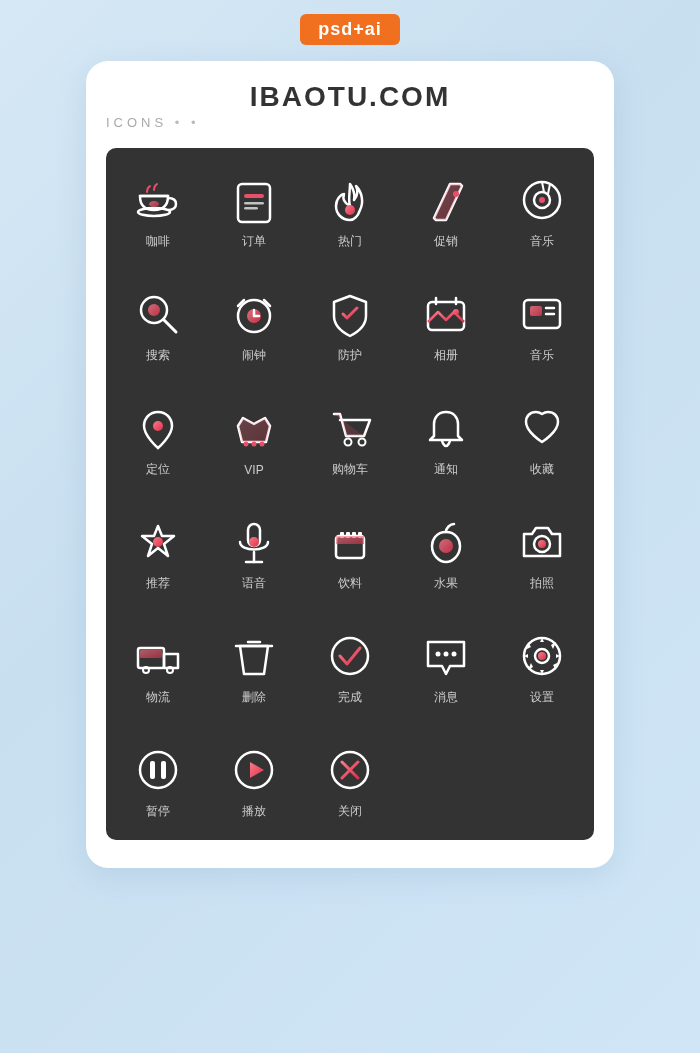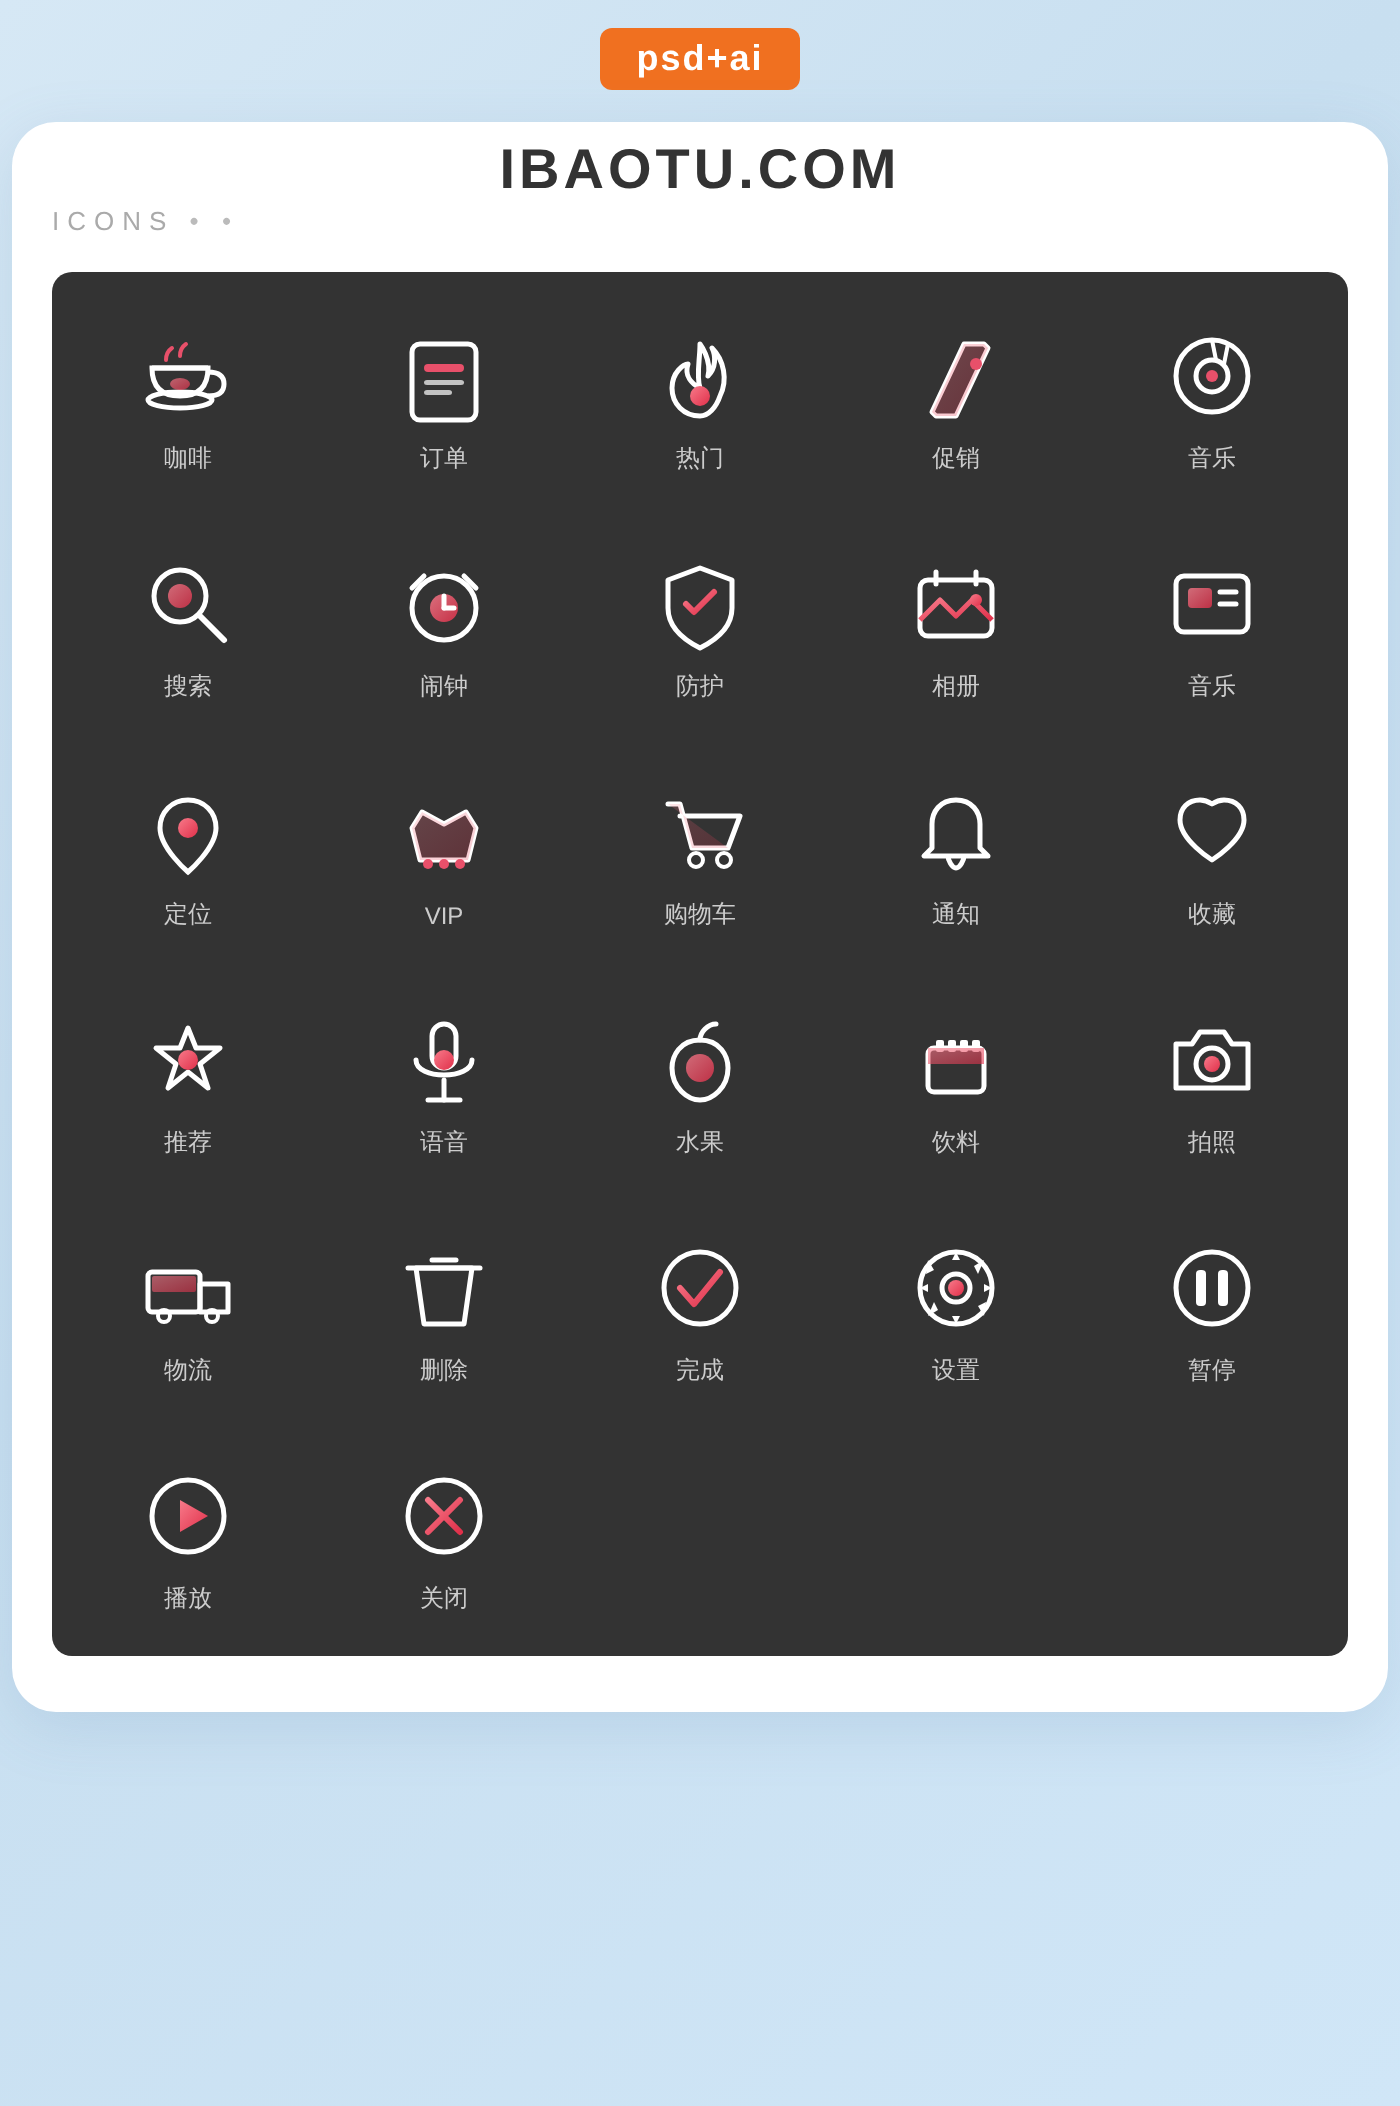--- a/index.html
+++ b/index.html
@@ -19,23 +19,23 @@
       font-size: 18px;
       font-weight: bold;
       padding: 5px 18px;
       border-radius: 6px;
       margin-top: 14px;
       letter-spacing: 1px;
     }
     .card {
       background: white;
       border-radius: 22px;
-      padding: 8px 20px 28px 20px;
+      padding: 20px 20px 28px 20px;
       margin: 16px auto;
-      width: 688px;
+      width: 528px;
       box-shadow: 0 8px 30px rgba(100,140,180,0.18);
     }
     .card-title {
       text-align: center;
       font-size: 28px;
       font-weight: bold;
       color: #333;
       letter-spacing: 2px;
     }
     .card-subtitle {
@@ -371,54 +371,54 @@
               </linearGradient>
             </defs>
           </svg>
         </div>
         <div class="icon-label">语音</div>
       </div>
 
       <div class="icon-cell">
         <div class="icon-svg">
           <svg width="48" height="48" viewBox="0 0 48 48">
-            <path d="M24 14 C14 14 10 22 10 28 C10 38 18 44 24 44 C30 44 38 38 38 28 C38 22 34 14 24 14Z" fill="none" stroke="white" stroke-width="2.5"></path>
-            <circle cx="24" cy="28" r="7" fill="url(#pinkgradFr)" opacity="0.8"></circle>
-            <path d="M24 14 C24 10 28 6 32 6" stroke="white" stroke-width="2.5" fill="none" stroke-linecap="round"></path>
-            <defs>
-              <linearGradient id="pinkgradFr" x1="0" y1="0" x2="1" y2="1">
-                <stop offset="0%" stop-color="#f87a8a"></stop>
-                <stop offset="100%" stop-color="#e0304a"></stop>
-              </linearGradient>
-            </defs>
-          </svg>
-        </div>
-        <div class="icon-label">水果</div>
-      </div>
-
-      <div class="icon-cell">
-        <div class="icon-svg">
-          <svg width="48" height="48" viewBox="0 0 48 48">
             <rect x="10" y="18" width="28" height="22" rx="3" fill="none" stroke="white" stroke-width="2.5"></rect>
             <rect x="14" y="14" width="4" height="6" rx="1" fill="white"></rect>
             <rect x="20" y="14" width="4" height="6" rx="1" fill="white"></rect>
             <rect x="26" y="14" width="4" height="6" rx="1" fill="white"></rect>
             <rect x="32" y="14" width="4" height="6" rx="1" fill="white"></rect>
             <rect x="10" y="18" width="28" height="8" rx="0" fill="url(#pinkgradDr)" opacity="0.6"></rect>
             <defs>
               <linearGradient id="pinkgradDr" x1="0" y1="0" x2="1" y2="1">
                 <stop offset="0%" stop-color="#f87a8a"></stop>
                 <stop offset="100%" stop-color="#e0304a"></stop>
               </linearGradient>
             </defs>
           </svg>
         </div>
         <div class="icon-label">饮料</div>
       </div>
 
+      <div class="icon-cell">
+        <div class="icon-svg">
+          <svg width="48" height="48" viewBox="0 0 48 48">
+            <path d="M24 14 C14 14 10 22 10 28 C10 38 18 44 24 44 C30 44 38 38 38 28 C38 22 34 14 24 14Z" fill="none" stroke="white" stroke-width="2.5"></path>
+            <circle cx="24" cy="28" r="7" fill="url(#pinkgradFr)" opacity="0.8"></circle>
+            <path d="M24 14 C24 10 28 6 32 6" stroke="white" stroke-width="2.5" fill="none" stroke-linecap="round"></path>
+            <defs>
+              <linearGradient id="pinkgradFr" x1="0" y1="0" x2="1" y2="1">
+                <stop offset="0%" stop-color="#f87a8a"></stop>
+                <stop offset="100%" stop-color="#e0304a"></stop>
+              </linearGradient>
+            </defs>
+          </svg>
+        </div>
+        <div class="icon-label">水果</div>
+      </div>
+
 
       <div class="icon-cell">
         <div class="icon-svg">
           <svg width="48" height="48" viewBox="0 0 48 48">
             <path d="M6 16 L6 38 L42 38 L42 16 L34 16 L30 10 L18 10 L14 16 Z" fill="none" stroke="white" stroke-width="2.5" stroke-linejoin="round"></path>
             <circle cx="24" cy="26" r="8" fill="none" stroke="white" stroke-width="2.5"></circle>
             <circle cx="24" cy="26" r="4" fill="url(#pinkgradCam)"></circle>
             <defs>
               <linearGradient id="pinkgradCam" x1="0" y1="0" x2="1" y2="1">
                 <stop offset="0%" stop-color="#f87a8a"></stop>
@@ -477,20 +477,31 @@
               <linearGradient id="pinkgradDone" x1="0" y1="0" x2="1" y2="1">
                 <stop offset="0%" stop-color="#f87a8a"></stop>
                 <stop offset="100%" stop-color="#e0304a"></stop>
               </linearGradient>
             </defs>
           </svg>
         </div>
         <div class="icon-label">完成</div>
       </div>
 
+      <div class="icon-cell">
+        <div class="icon-svg">
+          <svg width="48" height="48" viewBox="0 0 48 48">
+            <path d="M6 10 L42 10 L42 34 L28 34 L24 42 L20 34 L6 34 Z" fill="none" stroke="white" stroke-width="2.5" stroke-linejoin="round"></path>
+            <circle cx="16" cy="22" r="2.5" fill="white"></circle>
+            <circle cx="24" cy="22" r="2.5" fill="white"></circle>
+            <circle cx="32" cy="22" r="2.5" fill="white"></circle>
+          </svg>
+        </div>
+        <div class="icon-label">消息</div>
+      </div>
 
       <div class="icon-cell">
         <div class="icon-svg">
           <svg width="48" height="48" viewBox="0 0 48 48">
             <circle cx="24" cy="24" r="18" fill="none" stroke="white" stroke-width="2.5"></circle>
             <circle cx="24" cy="24" r="7" fill="none" stroke="white" stroke-width="2.5"></circle>
             <circle cx="24" cy="24" r="4" fill="url(#pinkgradSet)"></circle>
 
             <path d="M24 6 L26 10 L22 10 Z" fill="white"></path>
             <path d="M24 42 L26 38 L22 38 Z" fill="white"></path>

